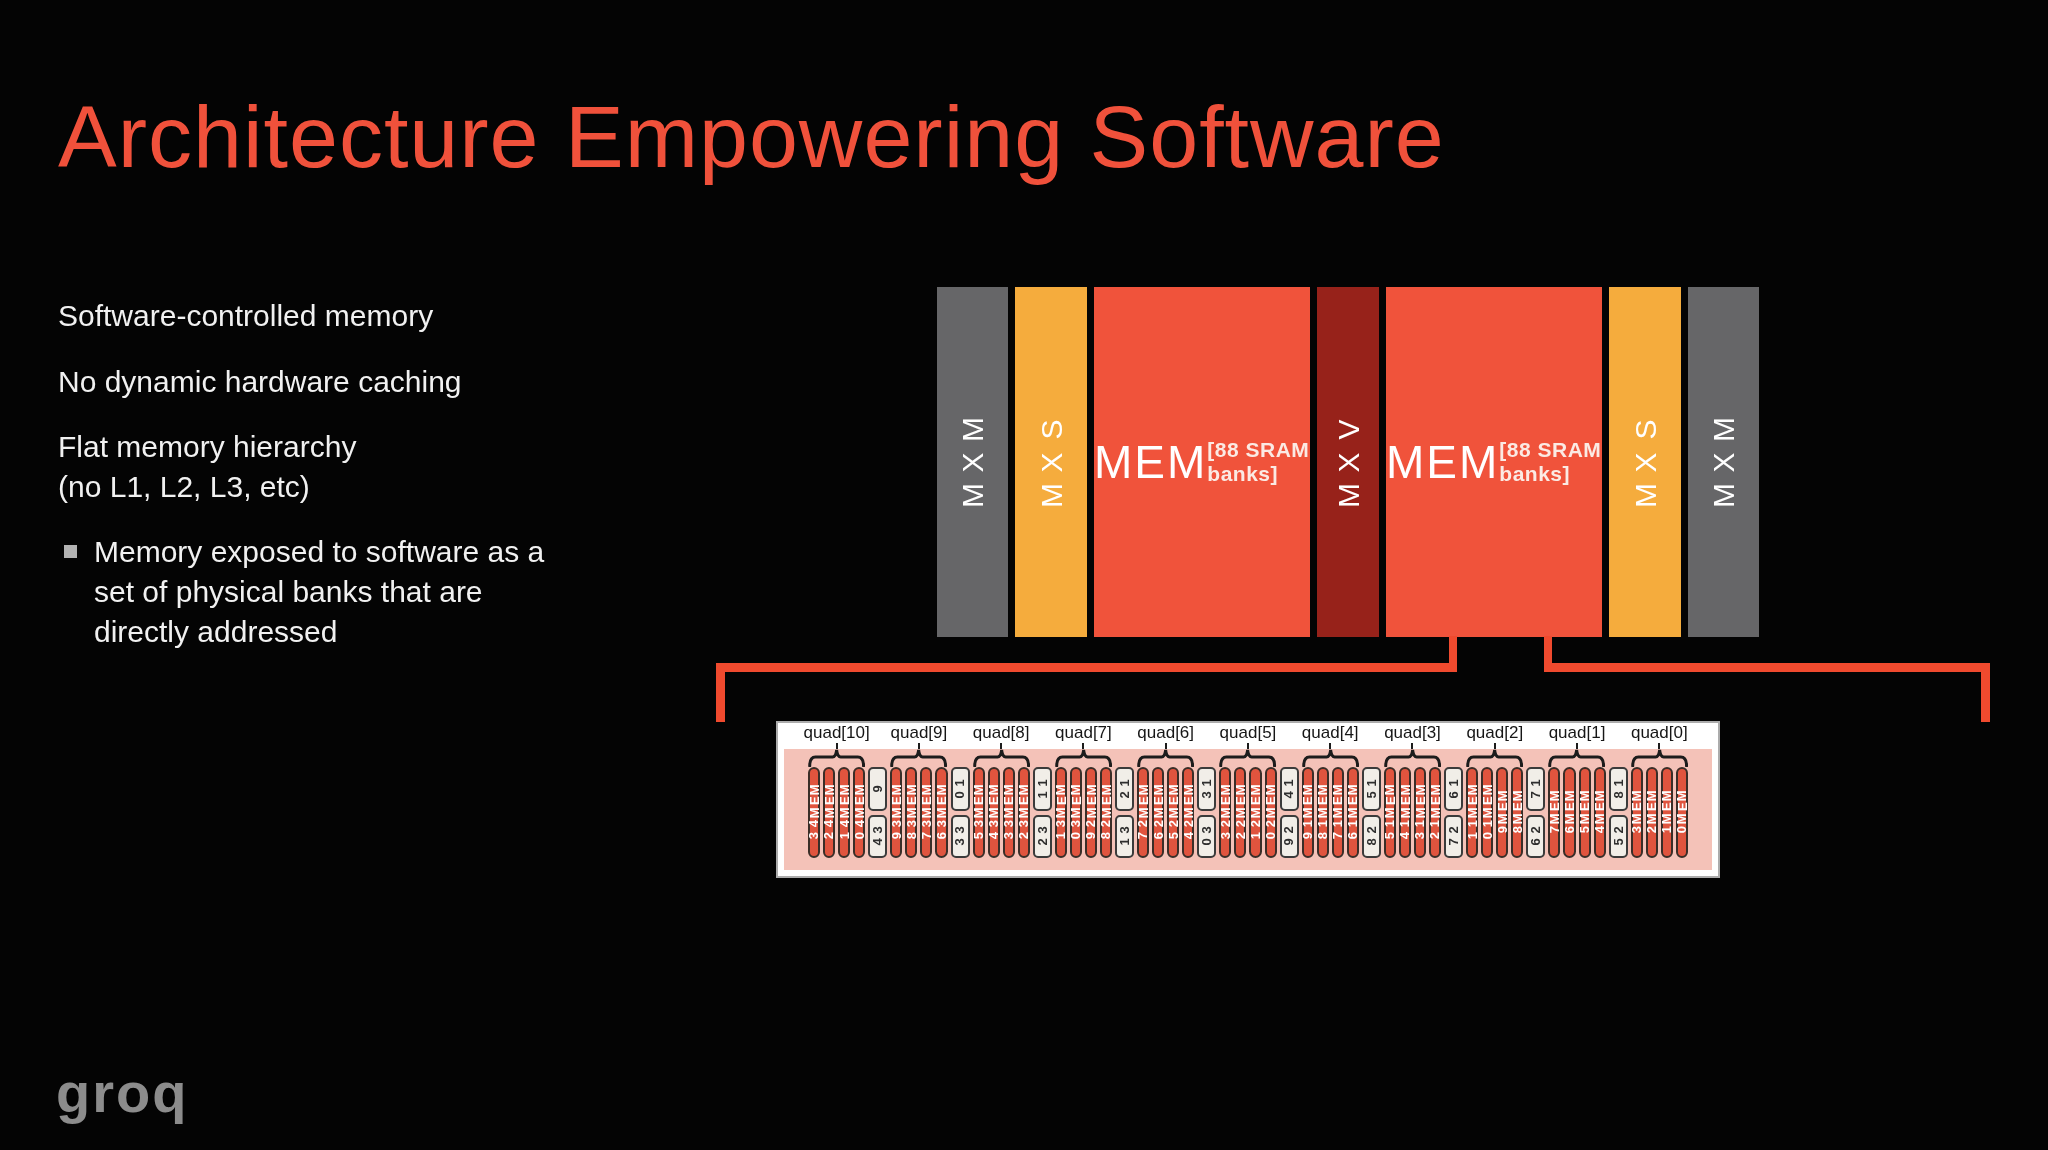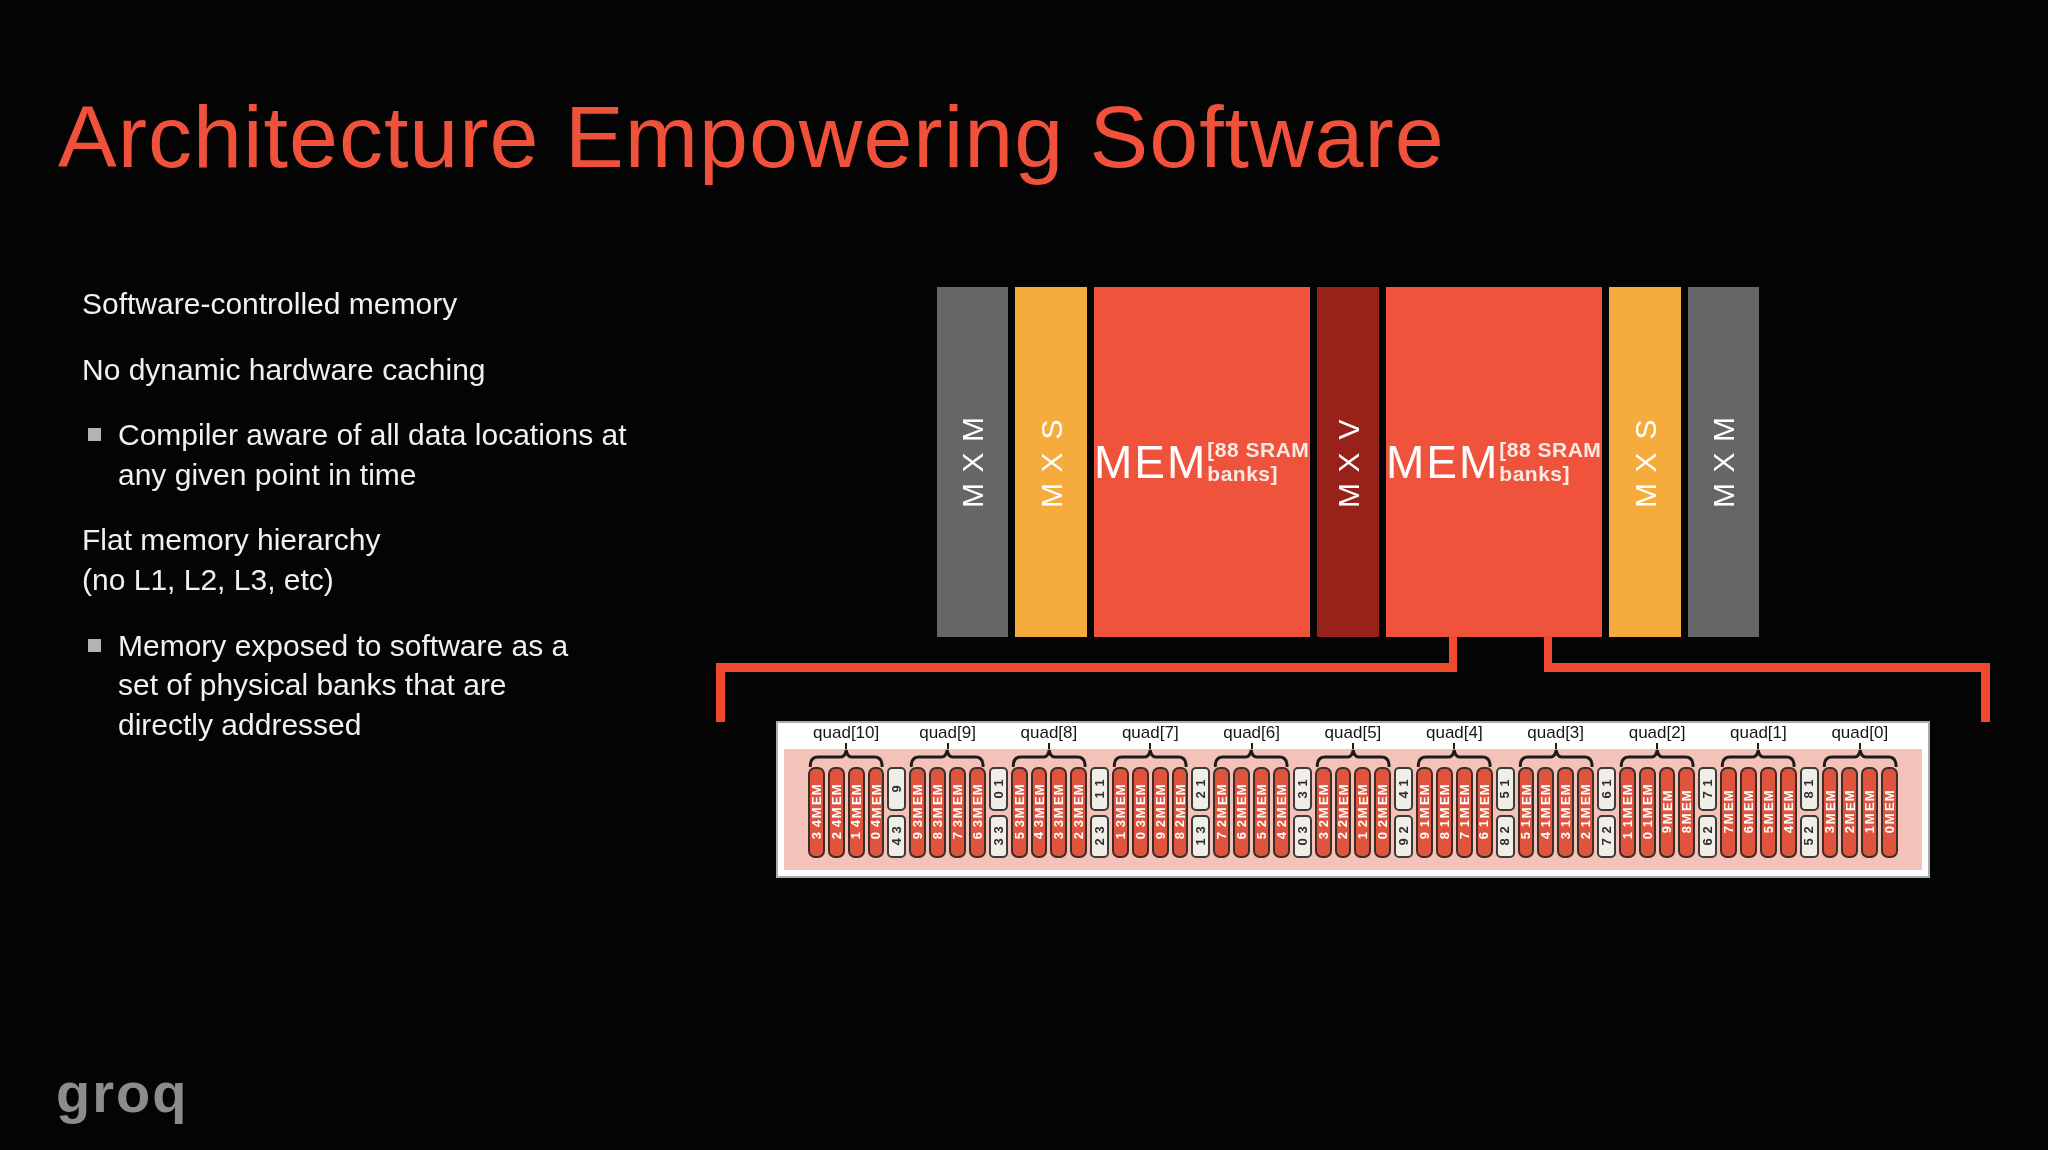--- a/index.html
+++ b/index.html
@@ -7,21 +7,21 @@
     width:2048px;height:1150px;position:relative;overflow:hidden;
     background:#040404;
     font-family:"Liberation Sans", sans-serif;
   }
   .title{
     position:absolute;left:58px;top:86px;margin:0;
     font-size:88px;font-weight:300;line-height:1.15;letter-spacing:1px;
     color:var(--accent,#F0513B);white-space:nowrap;
   }
   
-  .left-col{position:absolute;left:58px;top:284px;width:700px;margin-left:24px;}
+  .left-col{position:absolute;left:58px;top:296px;width:700px;}
   .item{position:relative;margin:0 0 26px 0;white-space:pre-line;
         font-size:30px;line-height:1.32;color:#F1F1F1;font-weight:400;}
   .item.bullet{padding-left:36px;}
   .item .sq{position:absolute;left:6px;top:13px;width:13px;height:13px;background:#B3B3B3;}
   
   .diagram{position:absolute;left:937px;top:287px;display:flex;gap:7px;height:350px;}
   .block{height:350px;}
   .b-mxm{width:71px;background:var(--mxm-gray,#666668);}
   .b-sxm{width:72px;background:var(--sxm-yellow,#F5AC3D);}
   .b-vxm{width:62px;background:var(--vxm-dark-red,#97221A);}
@@ -35,21 +35,21 @@
   .vlabel .vchar{font-size:30px;line-height:33px;letter-spacing:0;}
   
   .cline{position:absolute;background:var(--connector-red,#F04A2E);}
   #c-stub1{left:1449px;top:636px;width:8px;height:36px;}
   #c-stub2{left:1544px;top:636px;width:8px;height:36px;}
   #c-hleft{left:716px;top:663px;width:741px;height:9px;}
   #c-hright{left:1544px;top:663px;width:446px;height:9px;}
   #c-dropl{left:716px;top:663px;width:9px;height:59px;}
   #c-dropr{left:1981px;top:663px;width:9px;height:59px;}
   
-  .strip{position:absolute;left:776px;top:721px;width:1154px;height:157px;
+  .strip{position:absolute;left:776px;top:721px;width:944px;height:157px;
          background:#FFFFFF;border:2px solid #ACACAC;box-sizing:border-box;}
   .pink{position:absolute;left:6px;right:6px;top:26px;bottom:6px;
         background:var(--strip-pink,#F4C2B8);}
   .cols{position:absolute;left:30px;right:30px;top:0;bottom:18px;display:flex;gap:3px;}
   .qcol{flex:4;display:flex;flex-direction:column;min-width:0;}
   .dcol{width:19px;display:flex;flex-direction:column;flex:none;}
   .qlabel{height:26px;display:flex;flex-direction:column;align-items:center;
           justify-content:flex-end;color:#161616;font-size:17px;line-height:1;}
   .qlabel .tick{width:2px;height:6px;background:#1C1C1C;margin-top:2px;}
   .brace-wrap{height:18px;}
@@ -69,22 +69,20 @@
         color:#8C8C8C;letter-spacing:2px;}
 </style>
 </head>
 <body>
 
 <h1 class="title">Architecture Empowering Software</h1>
 
 <div class="left-col" id="left-col">
     <div class="item text"><span class="txt">Software-controlled memory</span></div>
     <div class="item text"><span class="txt">No dynamic hardware caching</span></div>
-    <div class="item bullet"><span class="sq"></span><span class="txt">Compiler aware of all data locations at
-any given point in time</span></div>
     <div class="item text"><span class="txt">Flat memory hierarchy
 (no L1, L2, L3, etc)</span></div>
     <div class="item bullet"><span class="sq"></span><span class="txt">Memory exposed to software as a
 set of physical banks that are
 directly addressed</span></div>
   </div>
 
 <div class="diagram" id="diagram">
     <div class="block b-mxm">
       <div class="vlabel">

